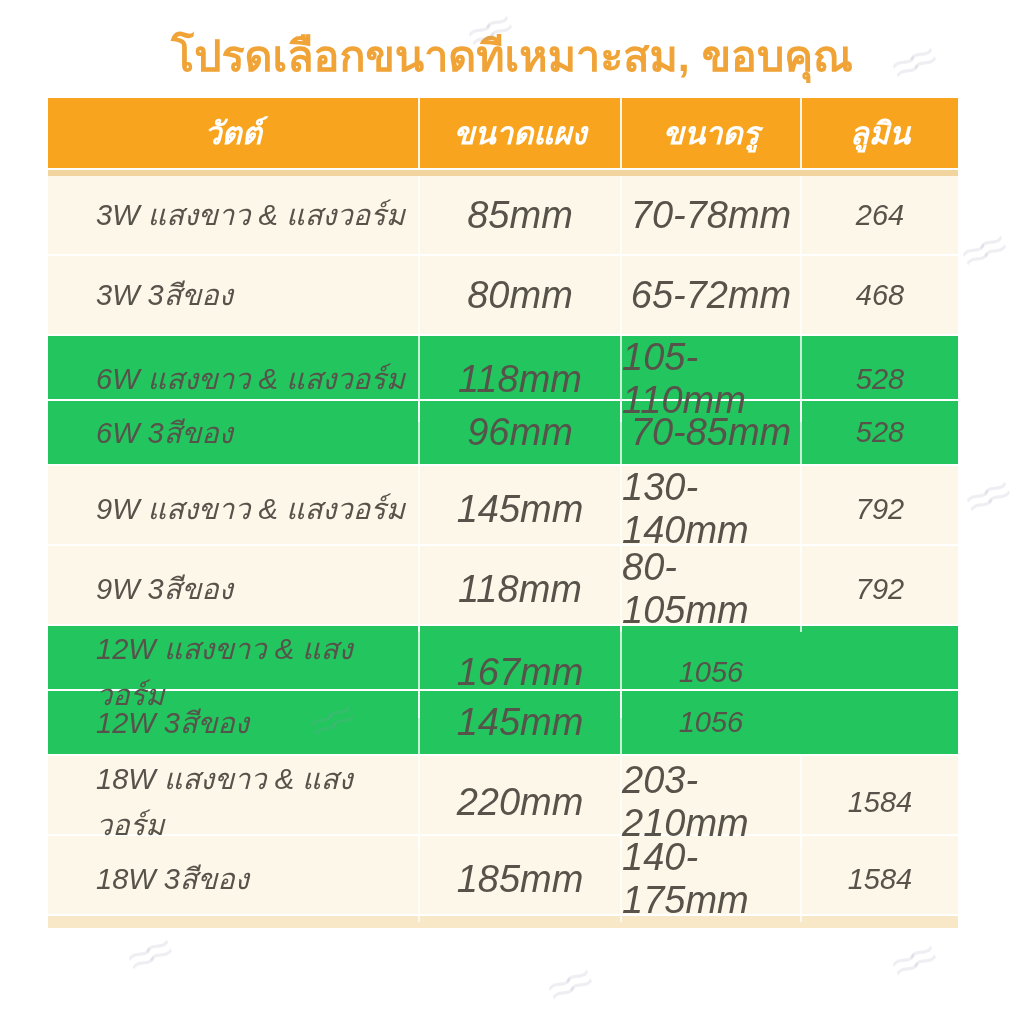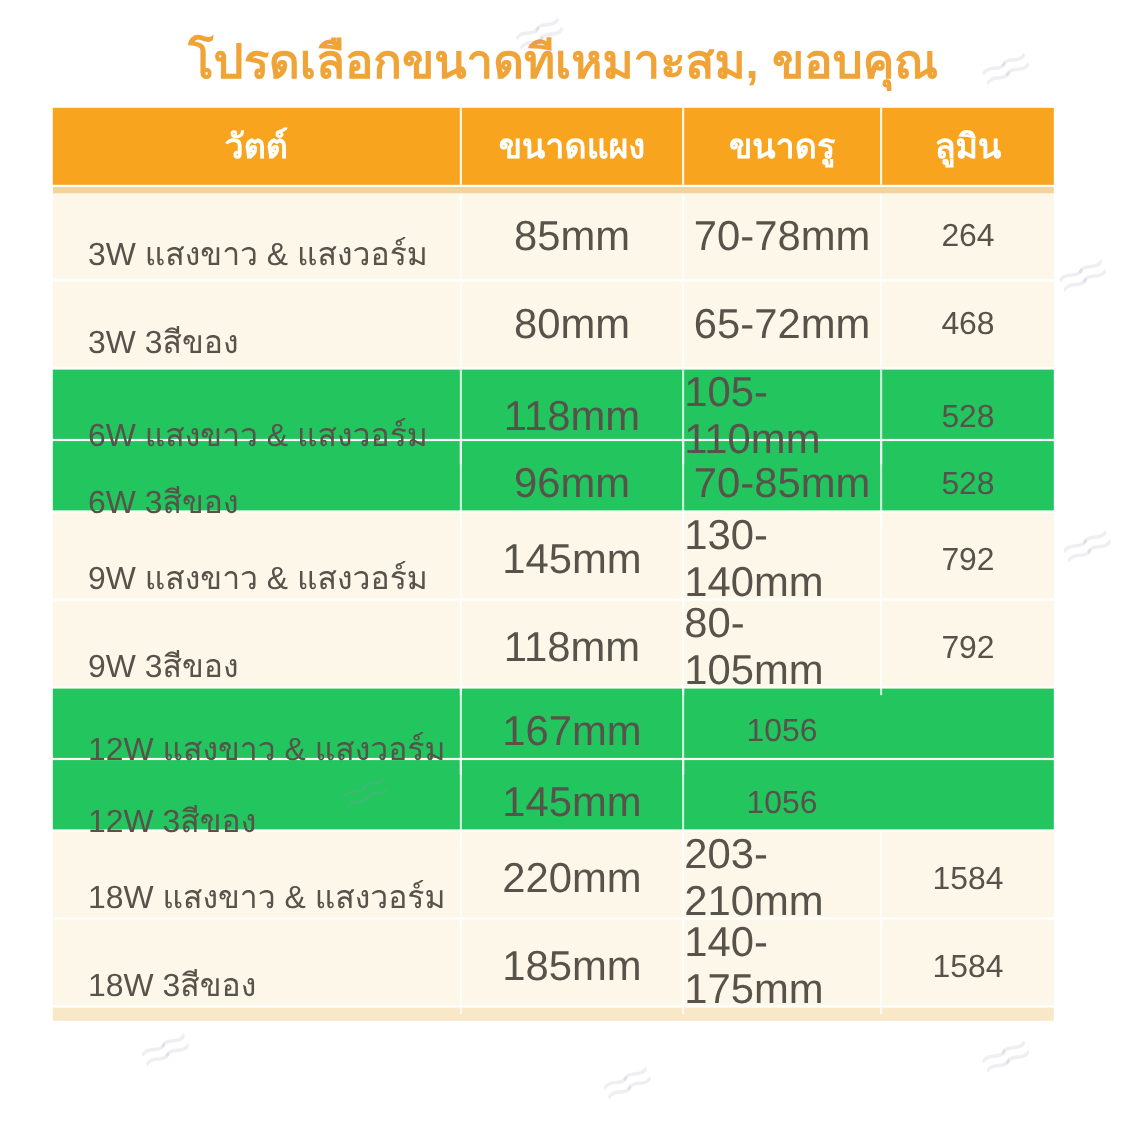--- a/index.html
+++ b/index.html
@@ -14,21 +14,21 @@
   .wm::before{content:"≈≈";letter-spacing:-6px;}
 
   .title{
     position:absolute;top:22px;left:0;right:0;
     text-align:center;margin:0;
     font-size:43px;font-weight:700;color:#F0A336;
     letter-spacing:0px;
   }
 
   .spec-table{
-    position:absolute;left:48px;top:98px;width:910px;
+    position:absolute;left:48px;top:98px;width:910px;font-style:italic;
   }
   .thead{
     display:grid;grid-template-columns:370px 202px 180px 158px;
     height:70px;background:#F8A41F;
   }
   .hcell{
     display:flex;align-items:center;justify-content:center;
     color:#FFFFFF;font-size:31px;font-weight:700;
     border-left:2px solid rgba(255,255,255,0.9);
   }
@@ -42,22 +42,22 @@
     margin-bottom:2px;
   }
   .row.light{height:78px;background:#FDF7E9;}
   .row.peach{height:63px;background:#22c55e;}
   .cell{
     display:flex;align-items:center;justify-content:center;
     color:#57534B;font-size:38px;
     border-left:2px solid rgba(255,255,255,0.75);
   }
   .cell.c0{
-    justify-content:flex-start;padding-left:32px;
-    font-size:29px;border-left:none;margin-top:32px;
+    justify-content:flex-start;padding-left:48px;
+    font-size:29px;border-left:none;
   }
   .cell.c3{font-size:29px;}
 </style>
 </head>
 <body>
 
 <h1 class="title">โปรดเลือกขนาดทีเหมาะสม, ขอบคุณ</h1>
 
 <div class="spec-table">
   <div class="thead" id="thead">

